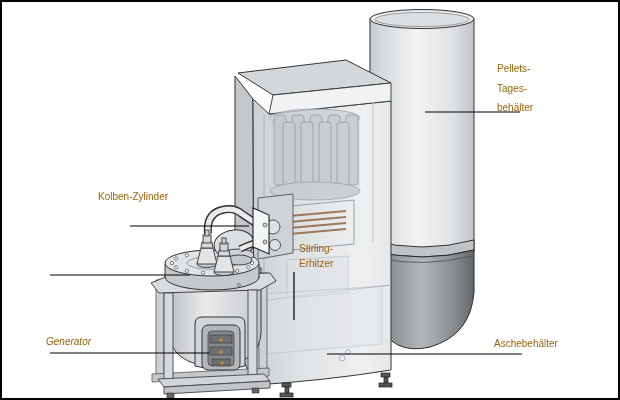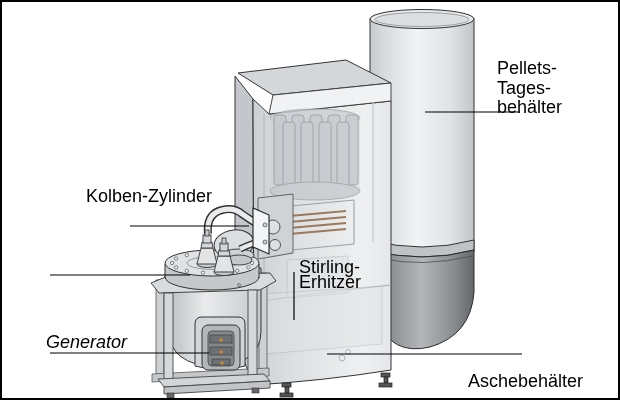--- a/index.html
+++ b/index.html
@@ -8,22 +8,22 @@
     width:620px;height:400px;
     background:#ffffff;
     border:2px solid #000;
     box-sizing:border-box;
     overflow:hidden;
     font-family:"Liberation Sans", sans-serif;
   }
   svg{position:absolute;left:0;top:0;}
   .label{
     position:absolute;
-    font-size:18px;
-    color:#000000;
+    font-size:10px;
+    color:#a16207;
     letter-spacing:0px;
     white-space:nowrap;
     line-height:16px;
   }
   .label span{display:block;}
   .label.lh15 span{line-height:15px;}
   .label.lh17 span{line-height:17px;}
   .label.lh19 span{line-height:19.5px;}
 </style>
 </head>
@@ -222,37 +222,37 @@
   <g stroke="#000" stroke-width="1.2">
     <line x1="128" y1="224" x2="247" y2="224"></line>
     <line x1="48" y1="273" x2="188" y2="273"></line>
     <line x1="48" y1="351" x2="207" y2="351"></line>
     <line x1="292" y1="270" x2="292" y2="318"></line>
     <line x1="423" y1="110" x2="518" y2="110"></line>
     <line x1="325" y1="352" x2="520" y2="352"></line>
   </g>
 </svg>
 
-<div class="label lh17" style="left:84px;top:186px;">
+<div class="label lh17" style="left:96px;top:186px;">
   <span>Kolben-Zylinder</span>
 </div>
 
 
 <div class="label" style="left:44px;top:332px;font-style:italic;">
   <span>Generator</span>
 </div>
 
-<div class="label lh15" style="left:297px;top:239px;margin-top:19px;">
+<div class="label lh15" style="left:297px;top:239px;">
   <span>Stirling-</span>
   <span>Erhitzer</span>
 </div>
 
 <div class="label lh19" style="left:495px;top:57px;">
   <span>Pellets-</span>
   <span>Tages-</span>
   <span>behälter</span>
 </div>
 
-<div class="label" style="left:466px;top:334px;margin-top:37px;">
+<div class="label" style="left:492px;top:334px;">
   <span>Aschebehälter</span>
 </div>
 
 </div>
 
 </body></html>

